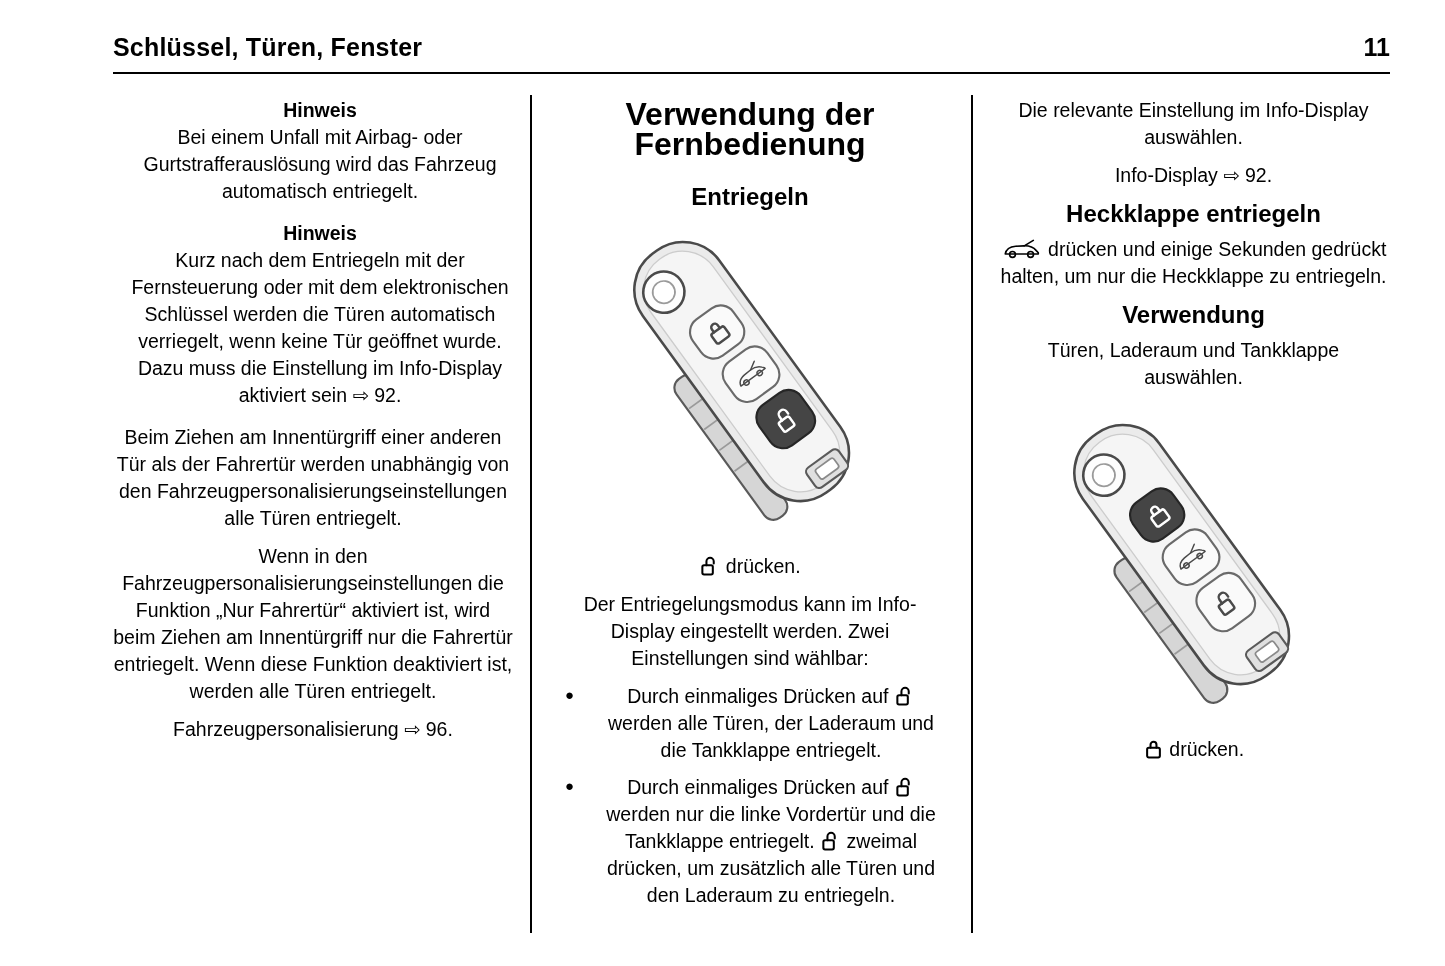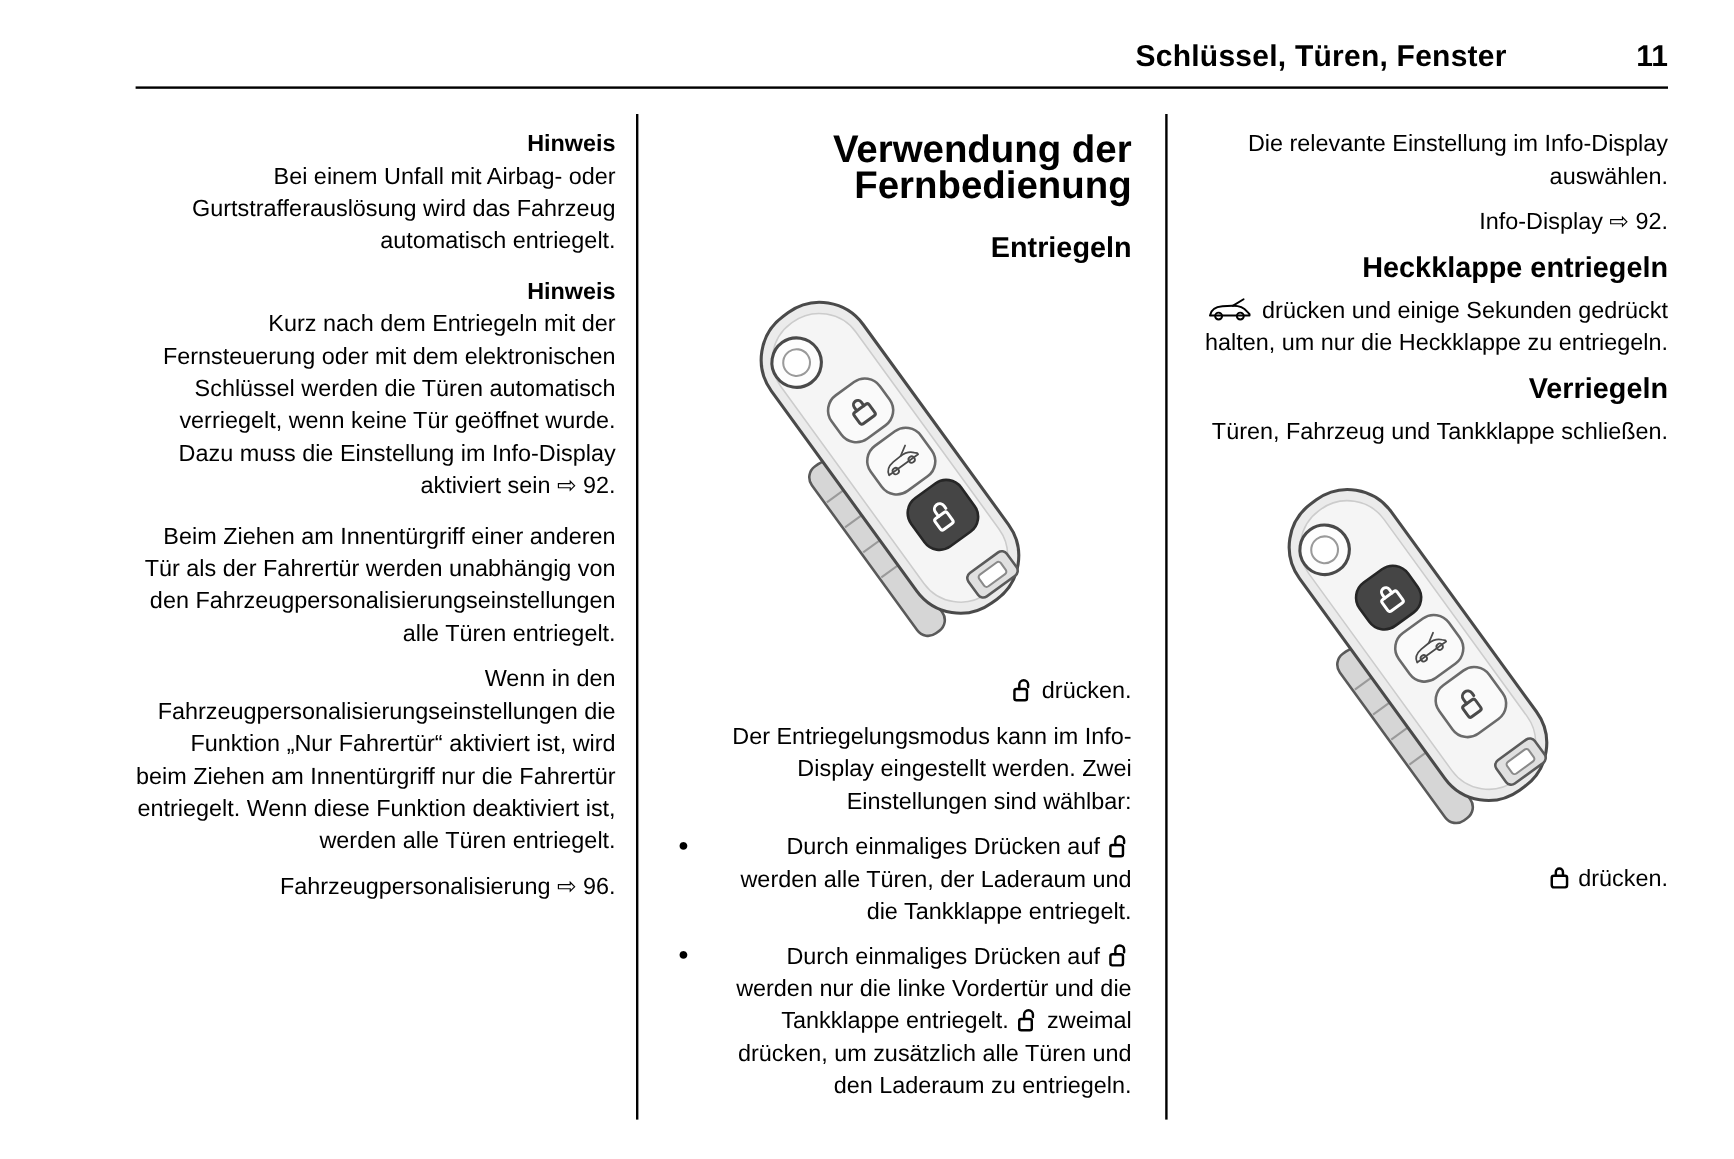--- a/index.html
+++ b/index.html
@@ -8,31 +8,31 @@
   body {
     width:1445px; height:966px;
     font-family:"Liberation Sans","DejaVu Sans",sans-serif;
     color:#000;
   }
   .page { position:relative; width:1445px; height:966px; overflow:hidden; background:#fff; }
 
   
   .hdr {
     position:absolute; top:33px; left:113px; right:55px;
-    display:flex; justify-content:flex-end; align-items:baseline; gap:88px;
+    display:flex; justify-content:space-between; align-items:baseline; gap:88px;
   }
   .hdr .title { font-size:25px; font-weight:bold; letter-spacing:.2px; }
   .hdr .pnum  { font-size:25px; font-weight:bold;margin-left:20px; }
   .hrule { position:absolute; left:113px; right:55px; top:72px; height:2px; background:#000; }
 
   
   .col {
-    position:absolute; top:107px;
+    position:absolute; top:97px;
     font-size:19.5px; line-height:27px;
-    text-align:right; hyphens:auto; overflow-wrap:break-word;
+    text-align:center; hyphens:auto; overflow-wrap:break-word;
   }
   .col1 { left:113px; width:400px; }
   .col2 { left:557px; width:386px; }
   .col3 { left:997px; width:393px; }
   .vdiv { position:absolute; top:95px; width:2px; height:838px; background:#000; }
   .vd1 { left:530px; } .vd2 { left:971px; }
 
   p.para { margin:0 0 11px 0; }
   .note { padding-left:14px; margin:0 0 15px 0; }
   .note .ntitle { font-weight:bold; }
@@ -169,22 +169,22 @@
 
   <section class="col col3">
     <p class="para">Die relevante Einstellung im Info-Display auswählen.</p>
     <p class="para">Info-Display ⇨ 92.</p>
 
     <h2 class="h-sec">Heckklappe entriegeln</h2>
     <p class="para"><svg class="inline-icon wide" viewBox="0 0 42 22">
           <use href="#sym-tailgate" style="color:#000"></use>
         </svg> <span>drücken und einige Sekunden gedrückt halten, um nur die Heckklappe zu entriegeln.</span></p>
 
-    <h2 class="h-sec">Verriegeln</h2>
-    <p class="para">Türen, Fahrzeug und Tankklappe schließen.</p>
+    <h2 class="h-sec">Verwendung</h2>
+    <p class="para">Türen, Laderaum und Tankklappe auswählen.</p>
 
     <figure class="fob">
       <svg width="383" height="322" viewBox="0 0 380 330" preserveAspectRatio="xMidYMid meet">
         <g transform="translate(30,76) rotate(-36) scale(0.88)" stroke-linejoin="round">
           <g>
             <rect x="10" y="140" width="30" height="200" rx="13" fill="#d6d6d6" stroke="#5a5a5a" stroke-width="2.5"></rect>
             <line x1="12" y1="175" x2="40" y2="175" stroke="#9a9a9a" stroke-width="2"></line>
             <line x1="12" y1="205" x2="40" y2="205" stroke="#9a9a9a" stroke-width="2"></line>
             <line x1="12" y1="235" x2="40" y2="235" stroke="#9a9a9a" stroke-width="2"></line>
             <line x1="12" y1="265" x2="40" y2="265" stroke="#9a9a9a" stroke-width="2"></line>

